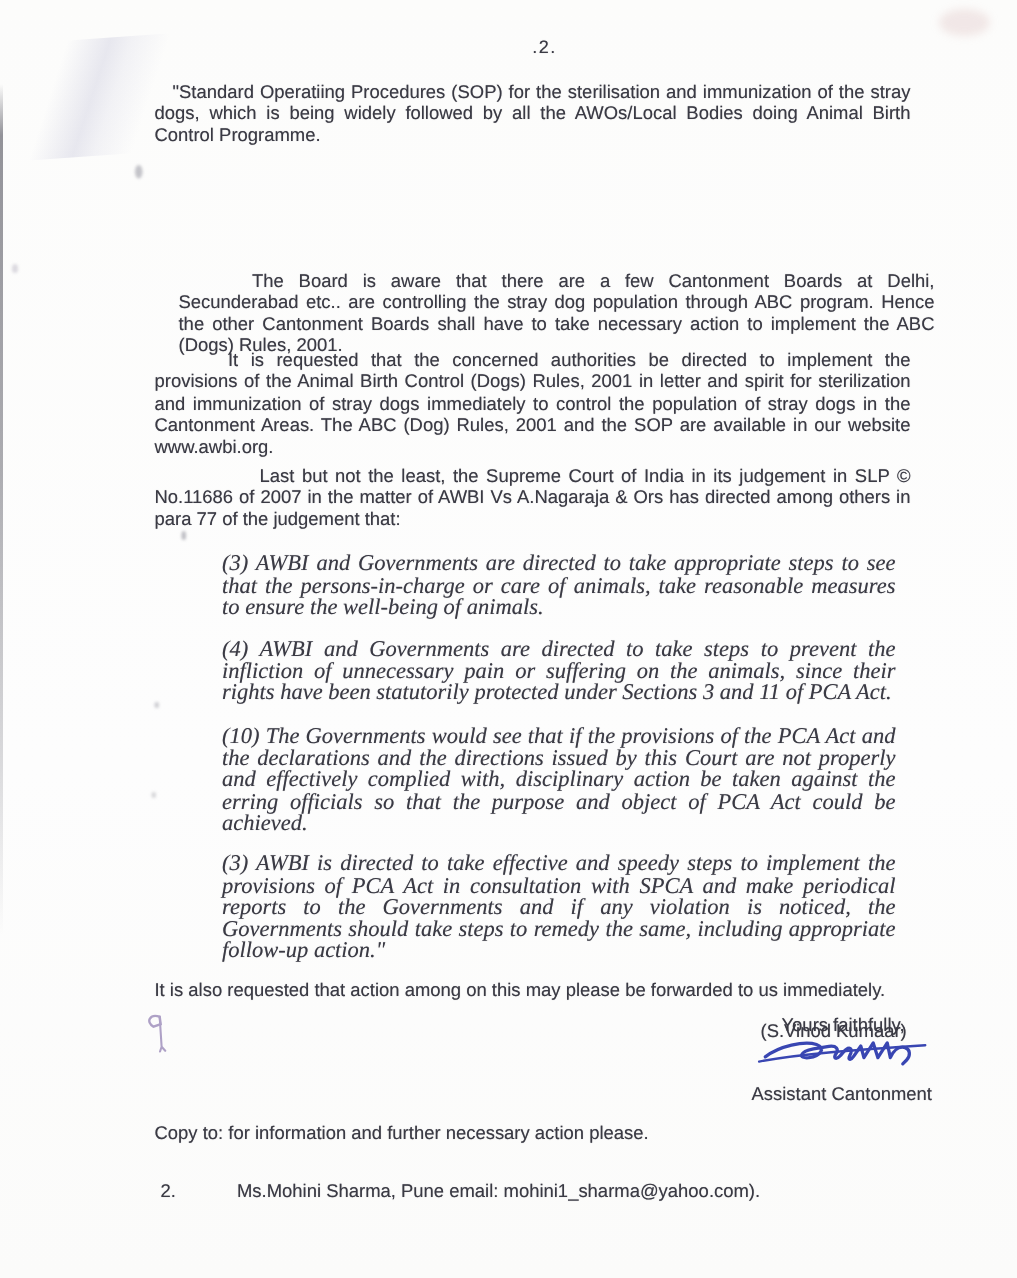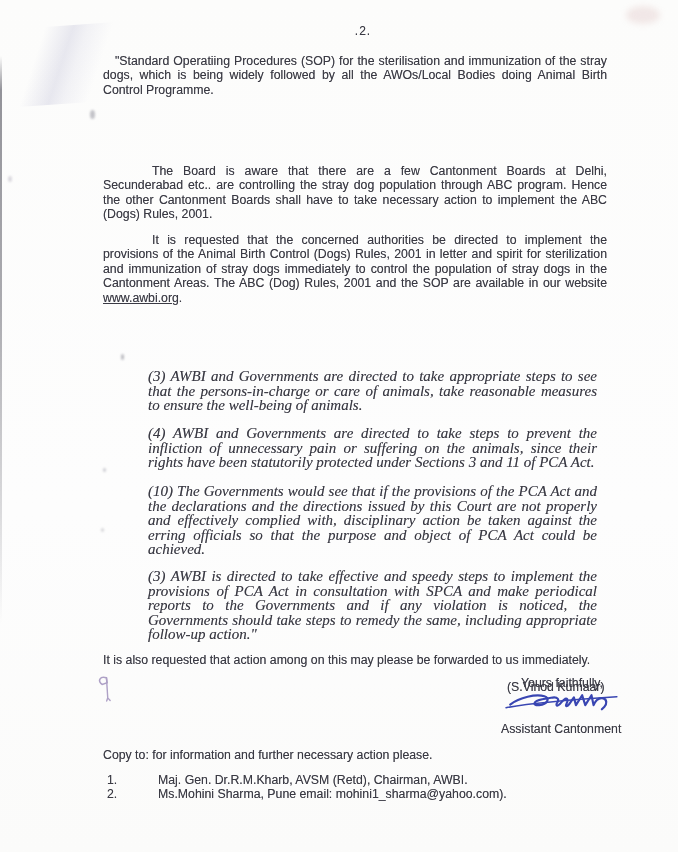--- a/index.html
+++ b/index.html
@@ -24,21 +24,21 @@
   .ind-sm{text-indent:12px;}
   .quote{
     left:148px;width:449px;
     font-style:italic;font-size:15px;line-height:14.6px;
     text-align:justify;
     text-shadow:0 0 0.5px rgba(58,58,68,0.5);
     font-family:Liberation Serif, serif;
   }
   .nowrap{white-space:nowrap;text-align:left;}
   .pagenum{top:24px;left:340px;width:46px;text-align:center;font-size:12px;letter-spacing:1px;}
-  .underline{text-decoration:underline;}
+  .underline{}
   .sig-line{font-size:12.3px;text-shadow:0 0 0.5px rgba(58,58,68,0.55);}
   .copy-num{display:inline-block;width:51px;}
   
   .edge-line{
     left:0;top:56px;width:2px;height:568px;
     background:linear-gradient(180deg,rgba(60,60,72,0) 0%,rgba(60,60,72,0.55) 6%,rgba(60,60,72,0.42) 45%,rgba(60,60,72,0.18) 80%,rgba(60,60,72,0) 100%);
   }
   .fold-shadow{
     left:-14px;top:26px;width:150px;height:78px;
     background:linear-gradient(112deg,rgba(255,255,255,0) 34%,rgba(148,148,188,0.20) 50%,rgba(165,165,200,0.12) 58%,rgba(255,255,255,0) 72%);
@@ -64,24 +64,25 @@
   <div class="blk smudge s3"></div>
   <div class="blk smudge s4"></div>
   <div class="blk smudge s5"></div>
   <div class="blk smudge s6"></div>
 
   <div class="blk pagenum body-text nowrap" style="text-align:center;">.2.</div>
 
   <p class="blk body-text para ind-sm" style="top:54px;margin:0;">"Standard Operatiing Procedures (SOP) for the sterilisation and immunization of the stray dogs, which is being widely followed by all the AWOs/Local Bodies doing Animal Birth Control Programme.</p>
 
 
-  <p class="blk body-text para ind" style="top:164px;margin:0;">The Board is aware that there are a few Cantonment Boards at Delhi, Secunderabad etc.. are controlling the stray dog population through ABC program. Hence the other Cantonment Boards shall have to take necessary action to implement the ABC (Dogs) Rules, 2001.</p>
+  <p class="blk body-text para ind" style="top:164px;margin:16px;">The Board is aware that there are a few Cantonment Boards at Delhi, Secunderabad etc.. are controlling the stray dog population through ABC program. Hence the other Cantonment Boards shall have to take necessary action to implement the ABC (Dogs) Rules, 2001.</p>
 
   <p class="blk body-text para ind" style="top:233px;margin:0;"><span>It is requested that the concerned authorities be directed to implement the provisions of the Animal Birth Control (Dogs) Rules, 2001 in letter and spirit for sterilization and immunization of stray dogs immediately to control the population of stray dogs in the Cantonment Areas. The ABC (Dog) Rules, 2001 and the SOP are available in our website </span><span class="underline">www.awbi.org</span><span>.</span></p>
 
+  <p class="blk body-text para ind-deep" style="top:310px;margin:0;">Last but not the least, the Supreme Court of India in its judgement in SLP © No.11686 of 2007 in the matter of AWBI Vs A.Nagaraja &amp; Ors has directed among others in para 77 of the judgement that:</p>
 
   <p class="blk body-text quote" style="top:369px;margin:0;">(3) AWBI and Governments are directed to take appropriate steps to see that the persons-in-charge or care of animals, take reasonable measures to ensure the well-being of animals.</p>
 
   <p class="blk body-text quote" style="top:426px;margin:0;">(4) AWBI and Governments are directed to take steps to prevent the infliction of unnecessary pain or suffering on the animals, since their rights have been statutorily protected under Sections 3 and 11 of PCA Act.</p>
 
   <p class="blk body-text quote" style="top:484px;margin:0;">(10) The Governments would see that if the provisions of the PCA Act and the declarations and the directions issued by this Court are not properly and effectively complied with, disciplinary action be taken against the erring officials so that the purpose and object of PCA Act could be achieved.</p>
 
   <p class="blk body-text quote" style="top:569px;margin:0;">(3) AWBI is directed to take effective and speedy steps to implement the provisions of PCA Act in consultation with SPCA and make periodical reports to the Governments and if any violation is noticed, the Governments should take steps to remedy the same, including appropriate follow-up action."</p>
 
   <p class="blk body-text nowrap" style="top:653px;left:103px;margin:0;">It is also requested that action among on this may please be forwarded to us immediately.</p>
@@ -100,20 +101,17 @@
       <path stroke-width="2.1" d="M5,15 C14,8 30,4.5 38,7 C44,9 41,14.5 33,15.5 C26,16.2 27,11.5 36,9.8 L46,8.2 C51,7.6 52.5,10 50.5,13 C48.5,16 50.5,17 53,14.5 C55,12.5 56,10.5 58,9.5 C60,8.8 60.8,10.2 60.2,12.2 L59,15.2 C58.4,17 60.2,17.2 62,14.5 L66.5,8 L68.5,15.5 L74.5,6 L77.5,15.5 L83.5,6 L85.5,15.5 C87.5,11 91,8 95,9 C98.5,10 98.5,14.5 96,17 L93.5,19.5"></path>
       <path stroke-width="1.5" d="M1,18 C28,13 62,10.5 108,7.5"></path>
     </g>
   </svg>
 
   <div class="blk sig-line nowrap" style="top:680px;left:507px;">(S.Vinod Kumaar)</div>
   <div class="blk sig-line nowrap" style="top:722px;left:501px;">Assistant Cantonment</div>
 
   <div class="blk body-text nowrap" style="top:748px;left:103px;">Copy to: for information and further necessary action please.</div>
 
-  <div class="blk body-text nowrap" style="top:773px;left:107px;">
-    <span class="copy-num">1.</span><span>Maj. Gen. Dr.R.M.Kharb, AVSM (Retd), Chairman, AWBI.</span>
-  </div>
   <div class="blk body-text nowrap" style="top:787px;left:107px;">
     <span class="copy-num">2.</span><span>Ms.Mohini Sharma, Pune email: mohini1_sharma@yahoo.com).</span>
   </div>
 
 </div>
 
 </body></html>

